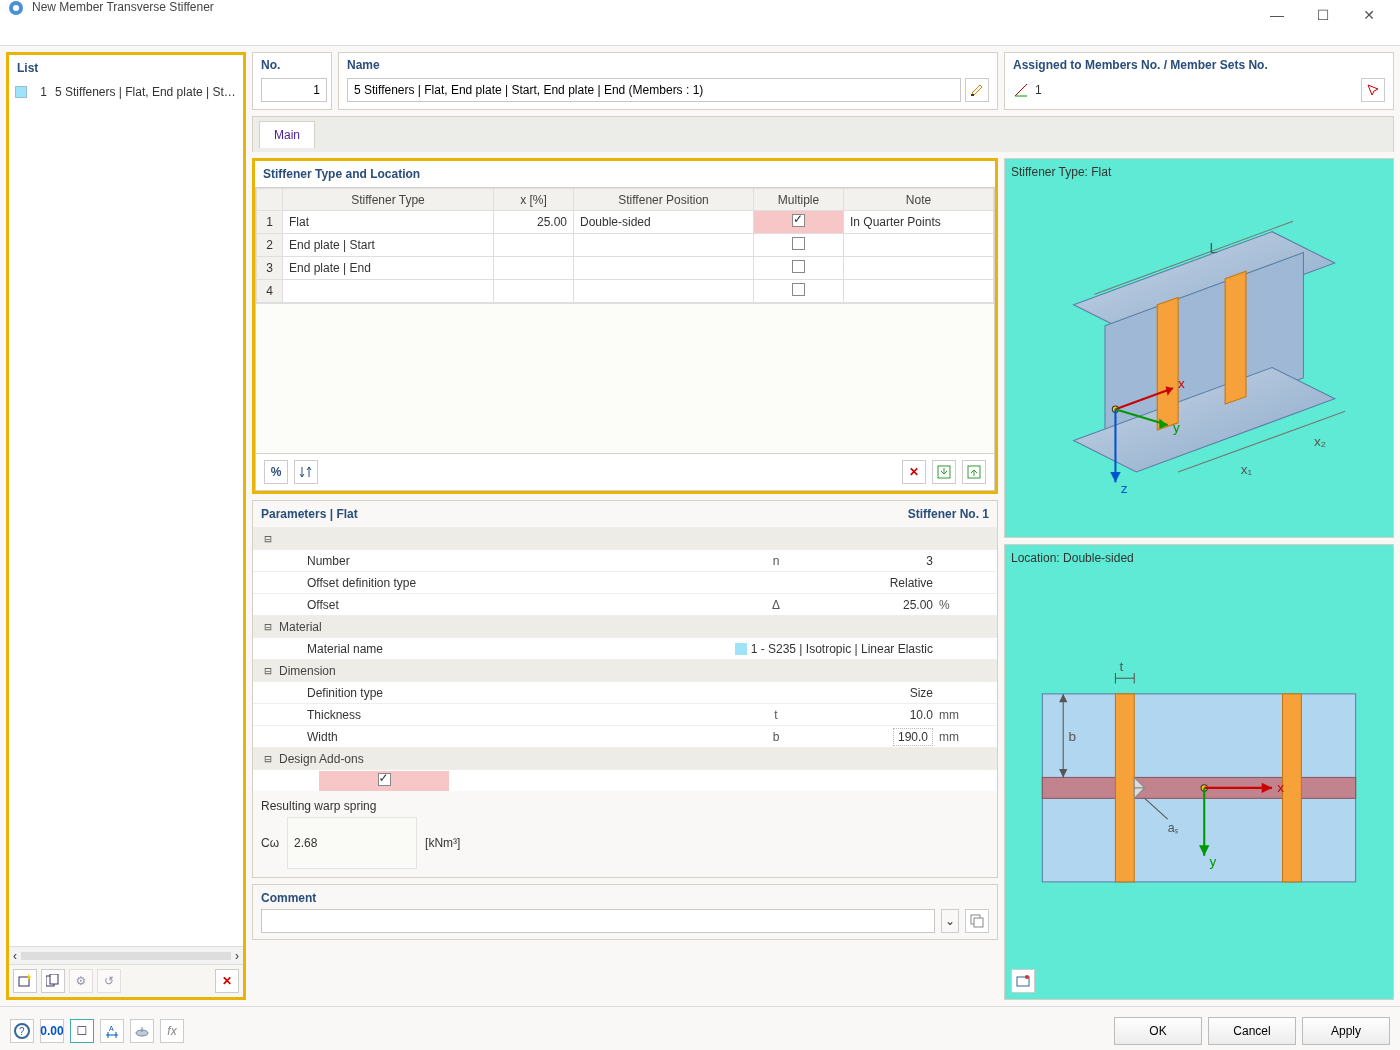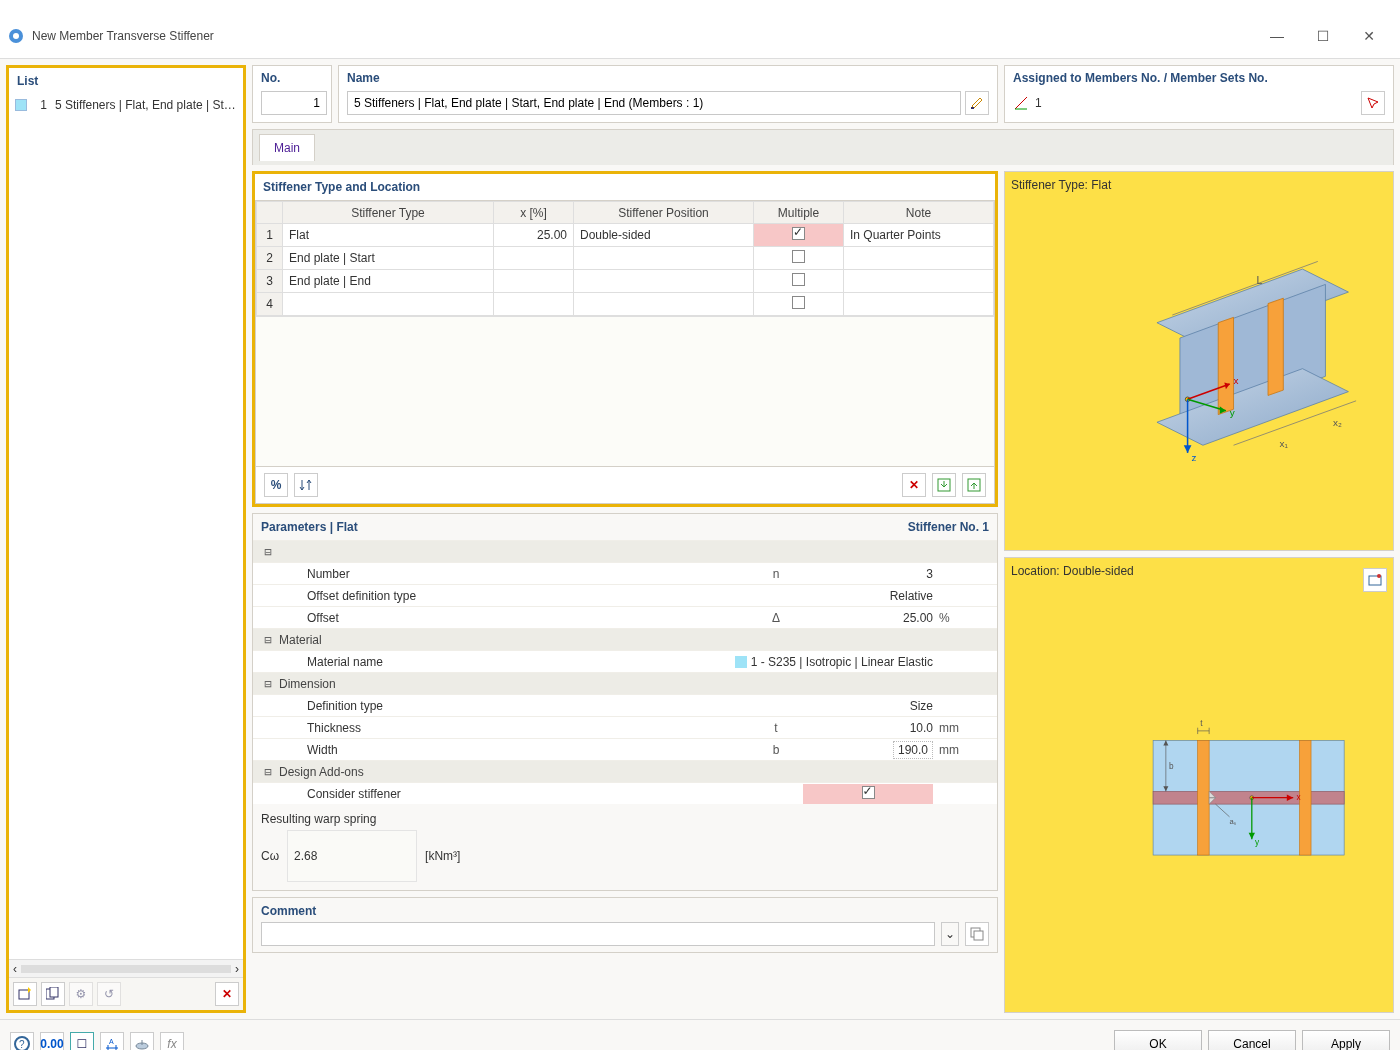--- a/index.html
+++ b/index.html
@@ -1,18 +1,18 @@
 <!DOCTYPE html>
 <html><head>
 <meta charset="utf-8">
 <style>
   * { box-sizing: border-box; margin: 0; padding: 0; }
   html, body { width: 1400px; height: 1050px; font-family: "Segoe UI", Tahoma, sans-serif; font-size: 12px; background: #fff; color: #333; overflow: hidden; }
   
-  .titlebar { height: 46px; display: flex; align-items: center; padding: 0 8px; border-bottom: 1px solid #ddd; margin-top: 13px; }
+  .titlebar { height: 46px; display: flex; padding: 0 8px; border-bottom: 1px solid #ddd; }
   .titlebar .icon { width: 16px; height: 16px; margin-right: 8px; }
   .titlebar .title { flex: 1; font-size: 12px; color: #444; }
   .winbtns { display: flex; }
   .winbtn { width: 46px; height: 30px; display: flex; align-items: center; justify-content: center; font-size: 14px; color: #555; }
 
   
   .body { display: flex; height: 960px; padding: 6px; gap: 6px; background: #f9f8f6; }
   .left { width: 240px; display: flex; flex-direction: column; }
   .right { flex: 1; display: flex; flex-direction: column; gap: 6px; }
 
@@ -94,21 +94,21 @@
   .warp-row .line2 { display: flex; align-items: center; gap: 8px; margin-top: 4px; }
   .warp-row .cwval { width: 130px; border: 1px solid #e4e4e4; background: #fafaf7; padding: 18px 6px; }
 
   .comment-box { border: 1px solid #d4d0c8; padding: 6px 8px; display: flex; align-items: center; gap: 6px; }
   .comment-box .clabel { font-weight: bold; color: #2a4d7a; width: 100%; margin-bottom: 4px; display: block; }
   .comment-box .cwrap { display: flex; flex-direction: column; width: 100%; }
   .comment-box .cin { display: flex; gap: 6px; }
   .comment-box input { flex: 1; height: 24px; border: 1px solid #c8c8c8; padding: 2px 6px; }
 
   
-  .preview { border: 1px solid #d4d0c8; background: #fde047; padding: 6px; flex: 1; display: flex; flex-direction: row; }
+  .preview { border: 1px solid #d4d0c8; background: #5eead4; padding: 6px; flex: 1; display: flex; flex-direction: column; }
   .pv-title { margin-bottom: 4px; }
   .pv-svg { flex: 1; }
 
   
   .footer { height: 48px; border-top: 1px solid #ddd; display: flex; align-items: center; padding: 0 10px; gap: 6px; background: #f9f8f6; }
   .footer .spacer { flex: 1; }
   .bigbtn { min-width: 88px; height: 28px; border: 1px solid #bcbcbc; background: linear-gradient(#fff, #ececec); padding: 0 14px; display: inline-flex; align-items: center; justify-content: center; font-family: inherit; font-size: 12px; }
 
   svg { display: block; }
 </style>
@@ -362,21 +362,20 @@
                 <span class="val"><span class="inputlike">190.0</span></span>
                 <span class="unit">mm</span>
               </div>
 
             <div class="tree-row group">
                 <span class="toggle">⊟</span>
                 <span class="tlabel">Design Add-ons</span>
               </div>
             <div class="tree-row">
                 <span class="toggle"></span>
-                <span class="tlabel indent">Consider stiffener</span>
                 <span class="sym"></span>
                 <span class="val"><span class="pink-val"><span class="chk checked"></span></span></span>
                 <span class="unit"></span>
               </div>
           </div>
           <div class="warp-row">
             <div>Resulting warp spring</div>
             <div class="line2">
               <span>Cω</span>
               <span class="cwval">2.68</span>

